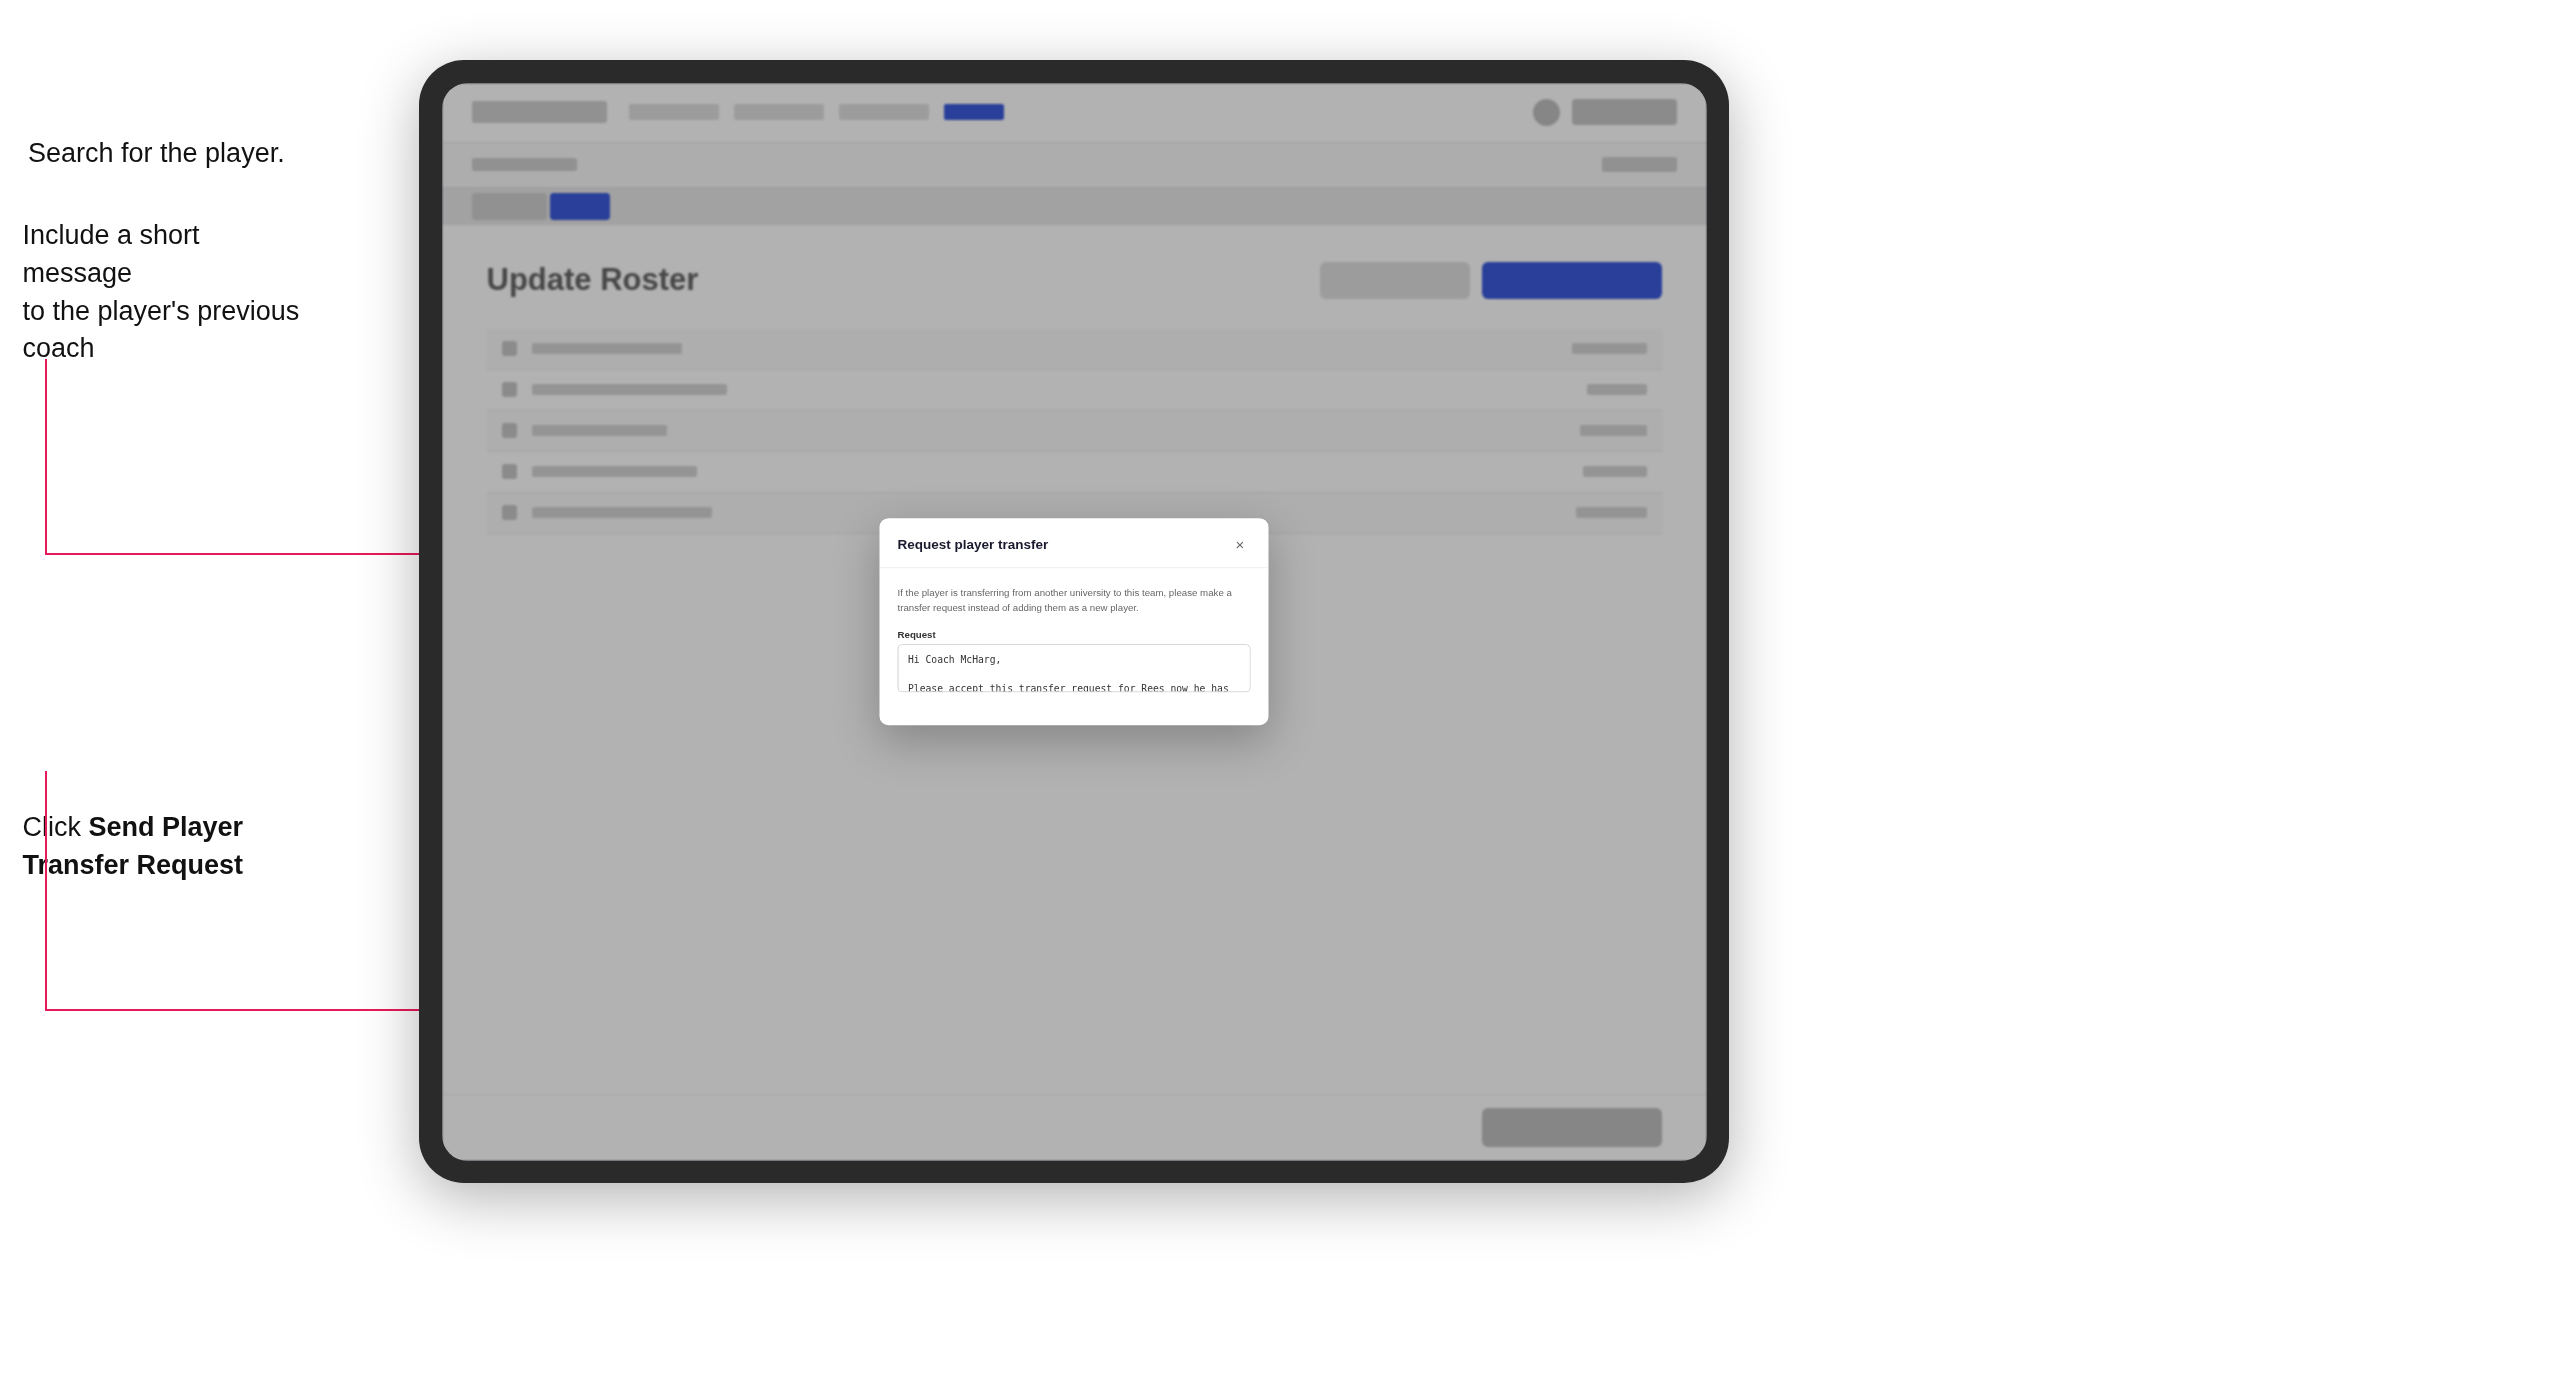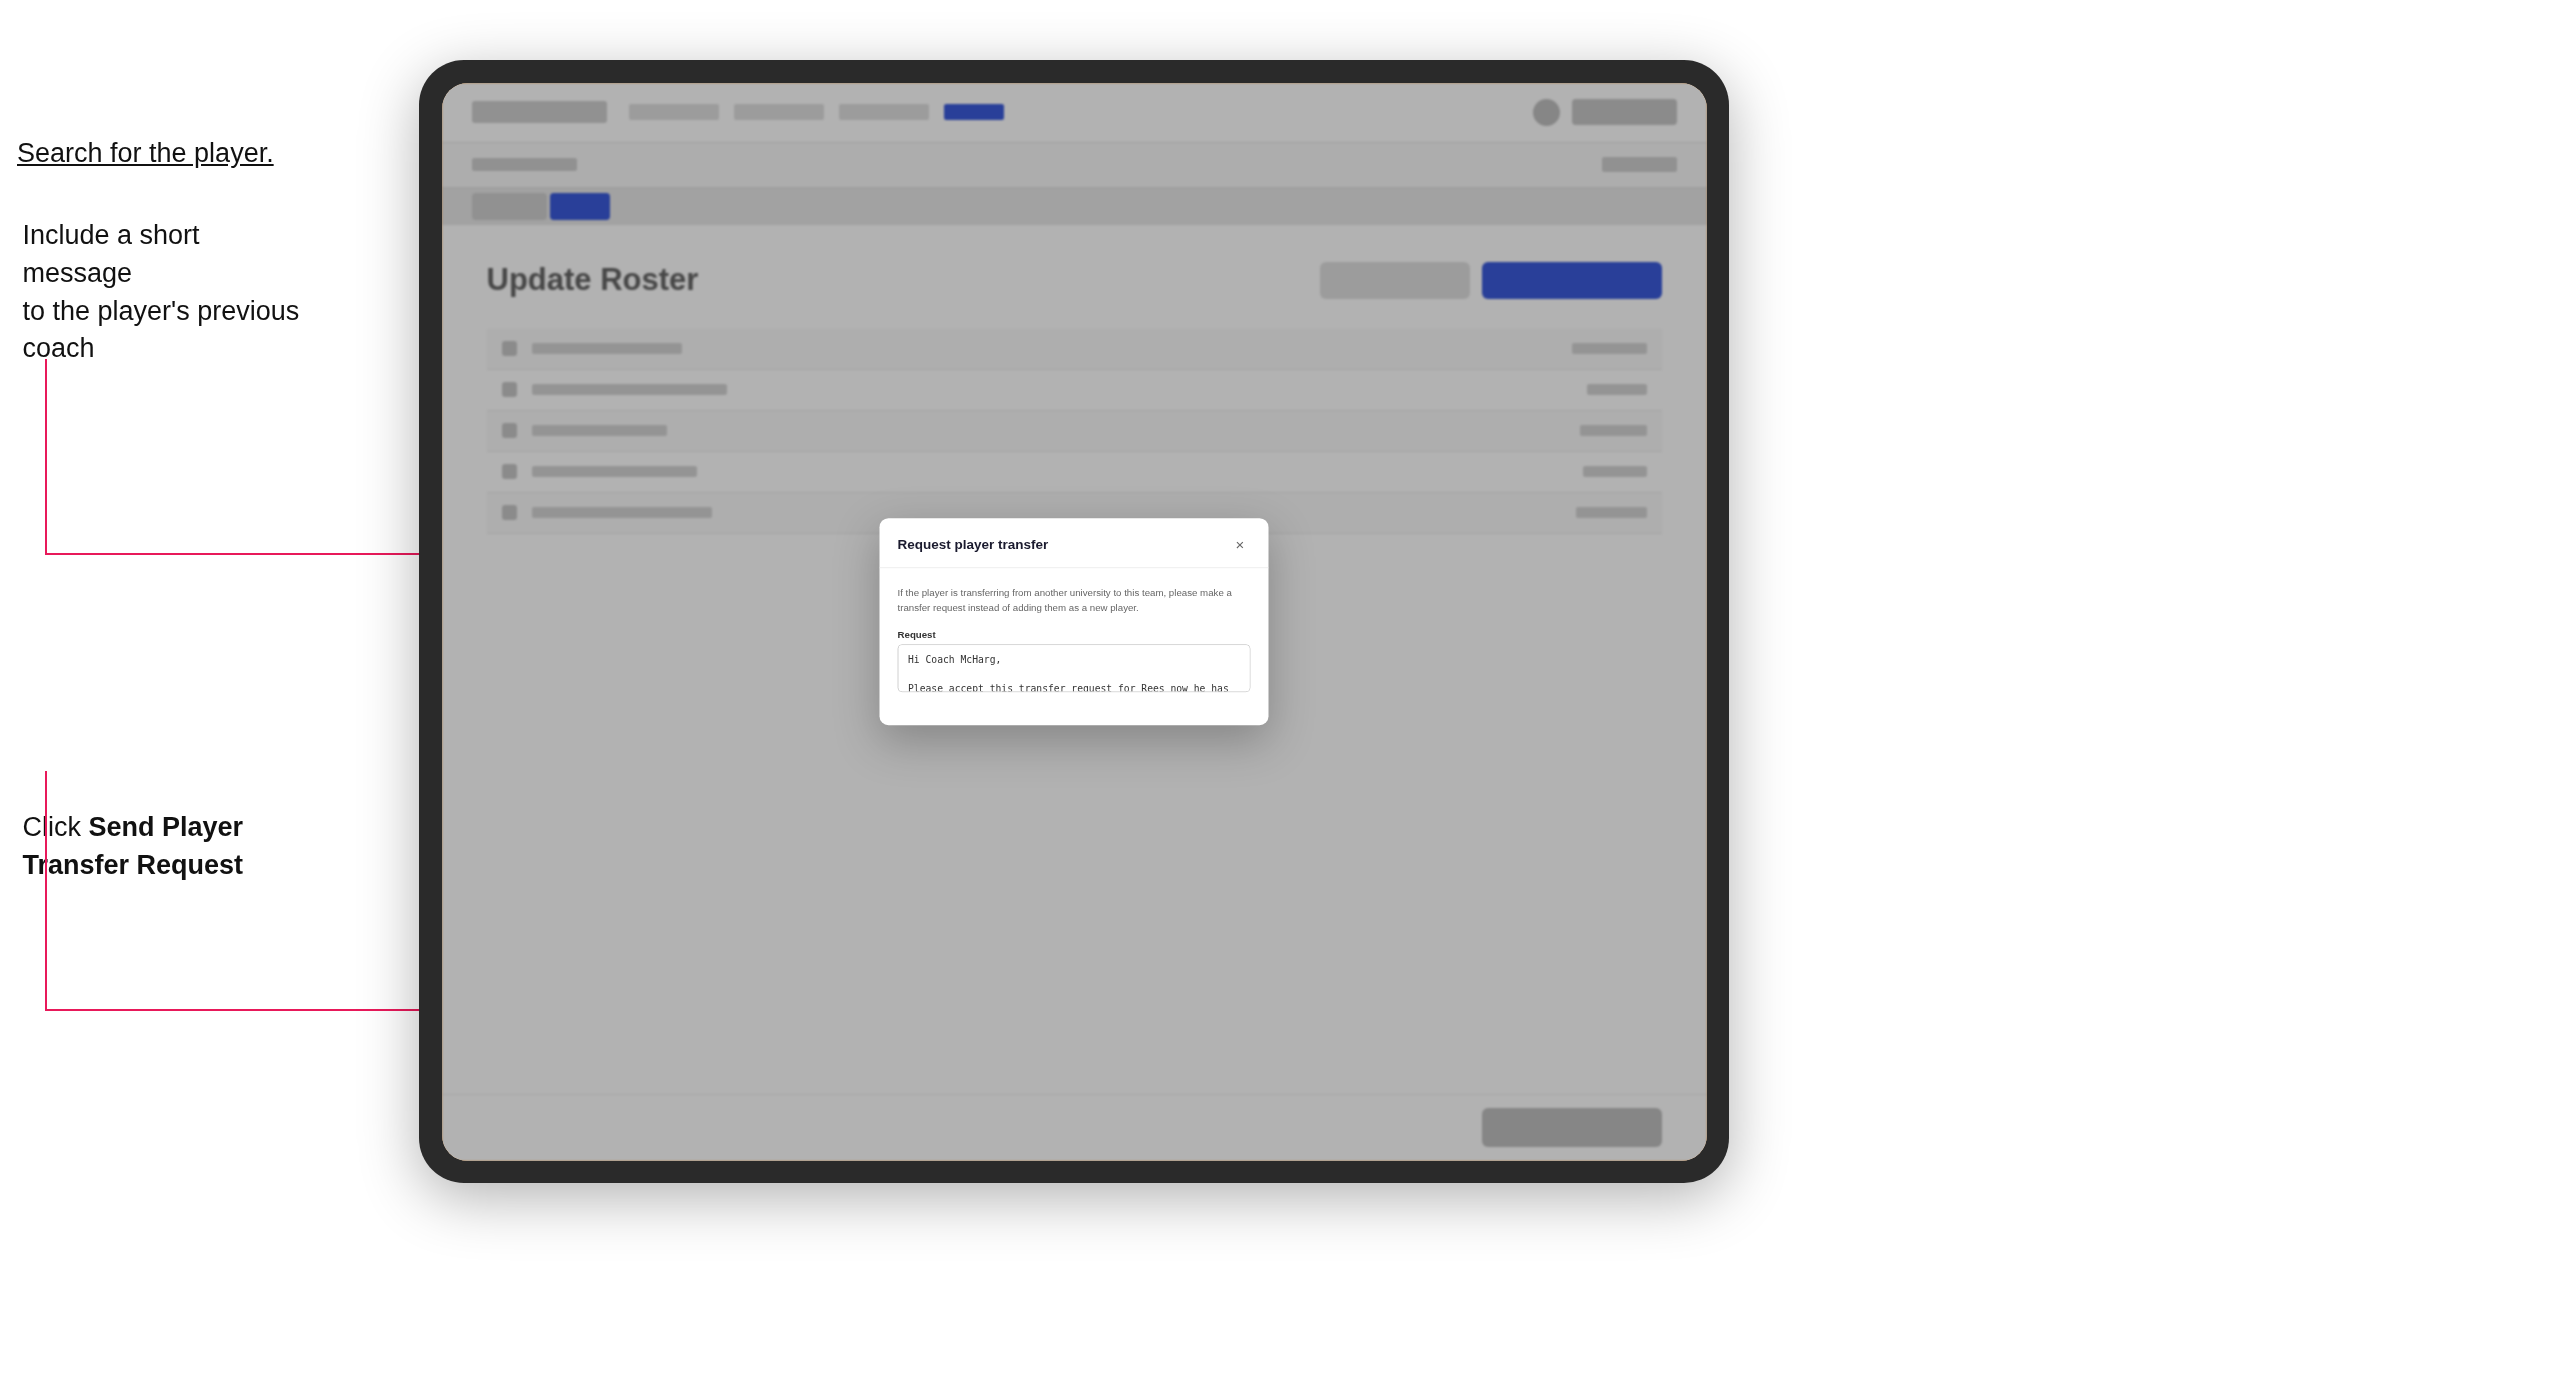--- a/index.html
+++ b/index.html
@@ -9,25 +9,24 @@
       background: #ffffff;
       font-family: -apple-system, BlinkMacSystemFont, 'Segoe UI', sans-serif;
       position: relative;
       overflow: hidden;
     }
 
     
     .annotation-search {
       position: absolute;
       top: 135px;
-      left: 17px;
+      left: 28px;
       font-size: 27px;
       color: #111;
       line-height: 1.4;
-      text-decoration: underline;
     }
 
     .annotation-message {
       position: absolute;
       top: 217px;
       left: 22.5px;
       font-size: 27px;
       color: #111;
       line-height: 1.4;
       width: 285px;
@@ -56,21 +55,21 @@
       height: 1123px;
       background: #2a2a2a;
       border-radius: 45px;
       padding: 22.5px;
       box-shadow: 0 15px 60px rgba(0,0,0,0.3);
     }
 
     .tablet-screen {
       width: 100%;
       height: 100%;
-      background: #fdba74;
+      background: #0f172a;
       border-radius: 26px;
       overflow: hidden;
       position: relative;
     }
 
     
     .app-bg {
       width: 100%;
       height: 100%;
       background: #f5f5f5;

